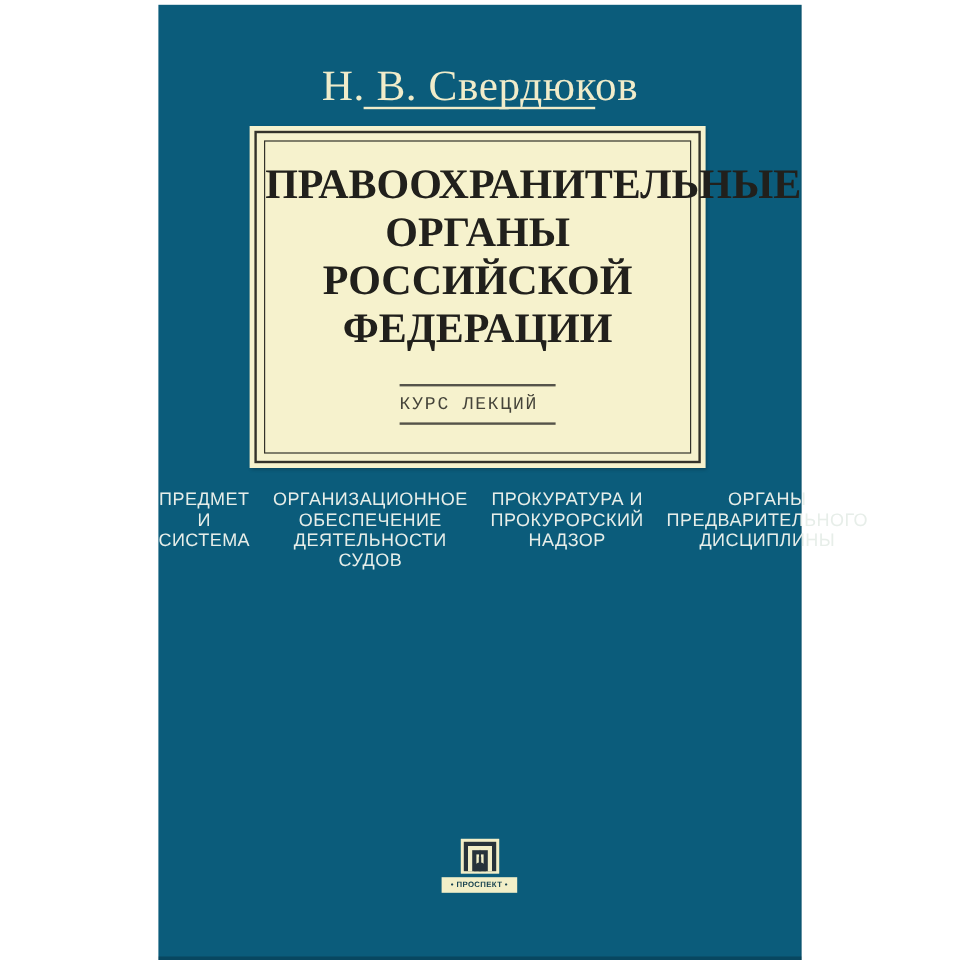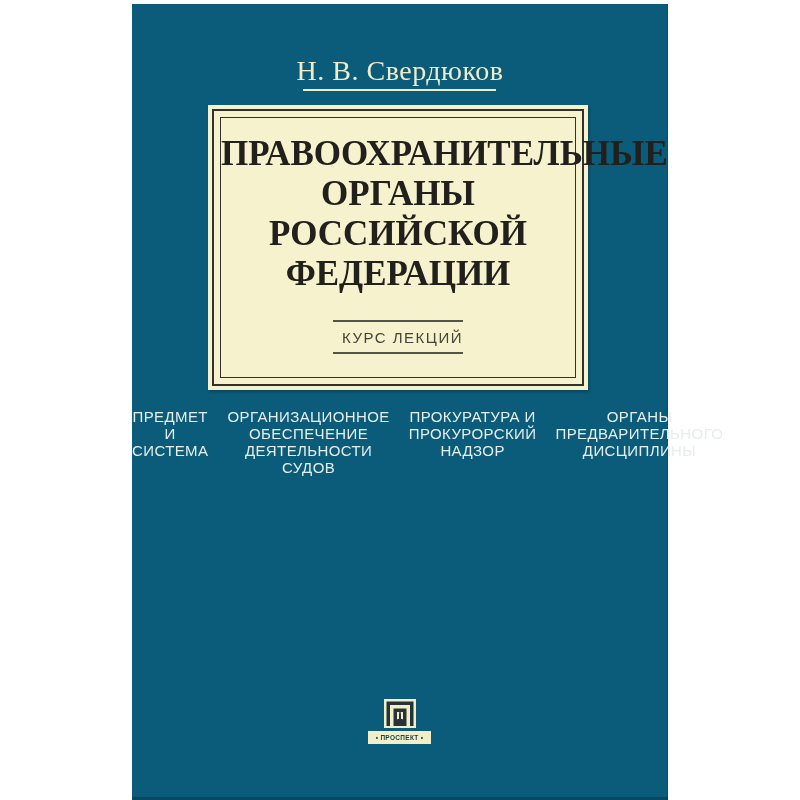--- a/index.html
+++ b/index.html
@@ -20,21 +20,21 @@
     background: var(--teal, #0b5c7b);
     box-shadow: inset 0 -3px 0 rgba(0,0,0,0.22), inset -1px 0 0 rgba(0,0,0,0.12);
   }
   .author {
     position: absolute;
     top: 50px;
     left: 0;
     width: 100%;
     text-align: center;
     font-family: "Liberation Serif", serif;
-    font-size: 28px;
+    font-size: 36px;
     line-height: 34px;
     color: var(--cream_text, #f0ecca);
     letter-spacing: 0.5px;
   }
   .author-underline {
     position: absolute;
     top: 85px;
     left: 171px;
     width: 193px;
     height: 2px;
@@ -71,24 +71,25 @@
     line-height: 40px;
     color: var(--title_ink, #21201c);
     white-space: nowrap;
   }
   .kurs {
     width: 130px;
     margin: 26px auto 0;
     border-top: 2px solid var(--rule_dark, #55544a);
     border-bottom: 2px solid var(--rule_dark, #55544a);
     padding: 7px 0 6px;
-    text-align: right;
+    text-align: left;
     font-size: 15px;
     letter-spacing: 1.5px;
     color: var(--kurs_ink, #45443a);
+    font-family: Liberation Mono, monospace;
   }
   .topics {
     position: absolute;
     top: 404px;
     left: 0;
     width: 100%;
     display: flex;
     flex-direction: row;
     gap: 19px;
   }

